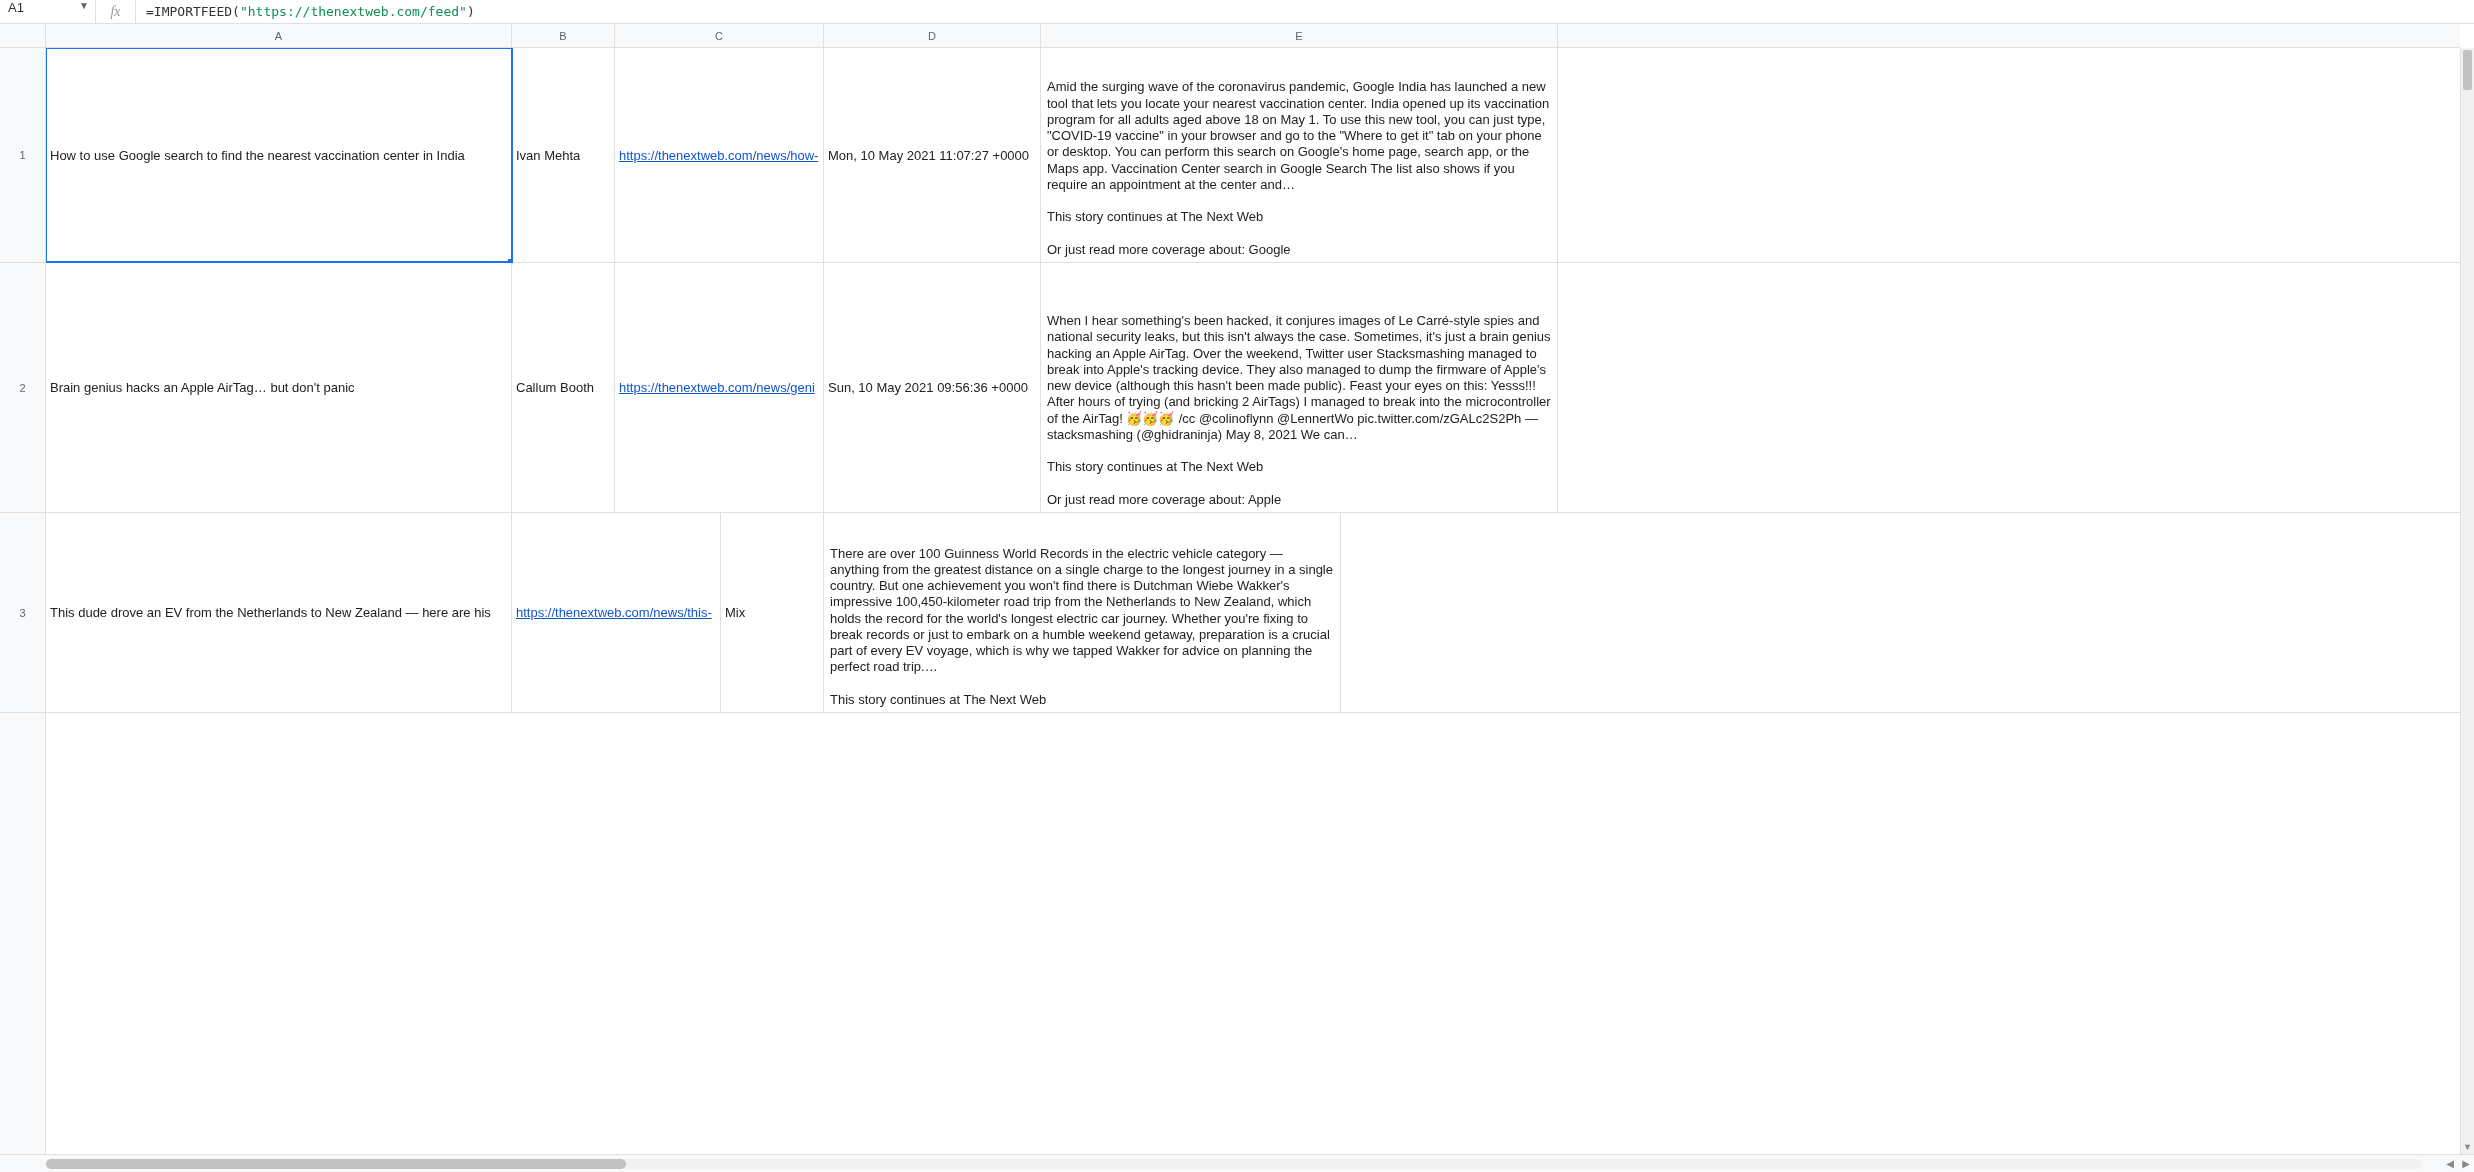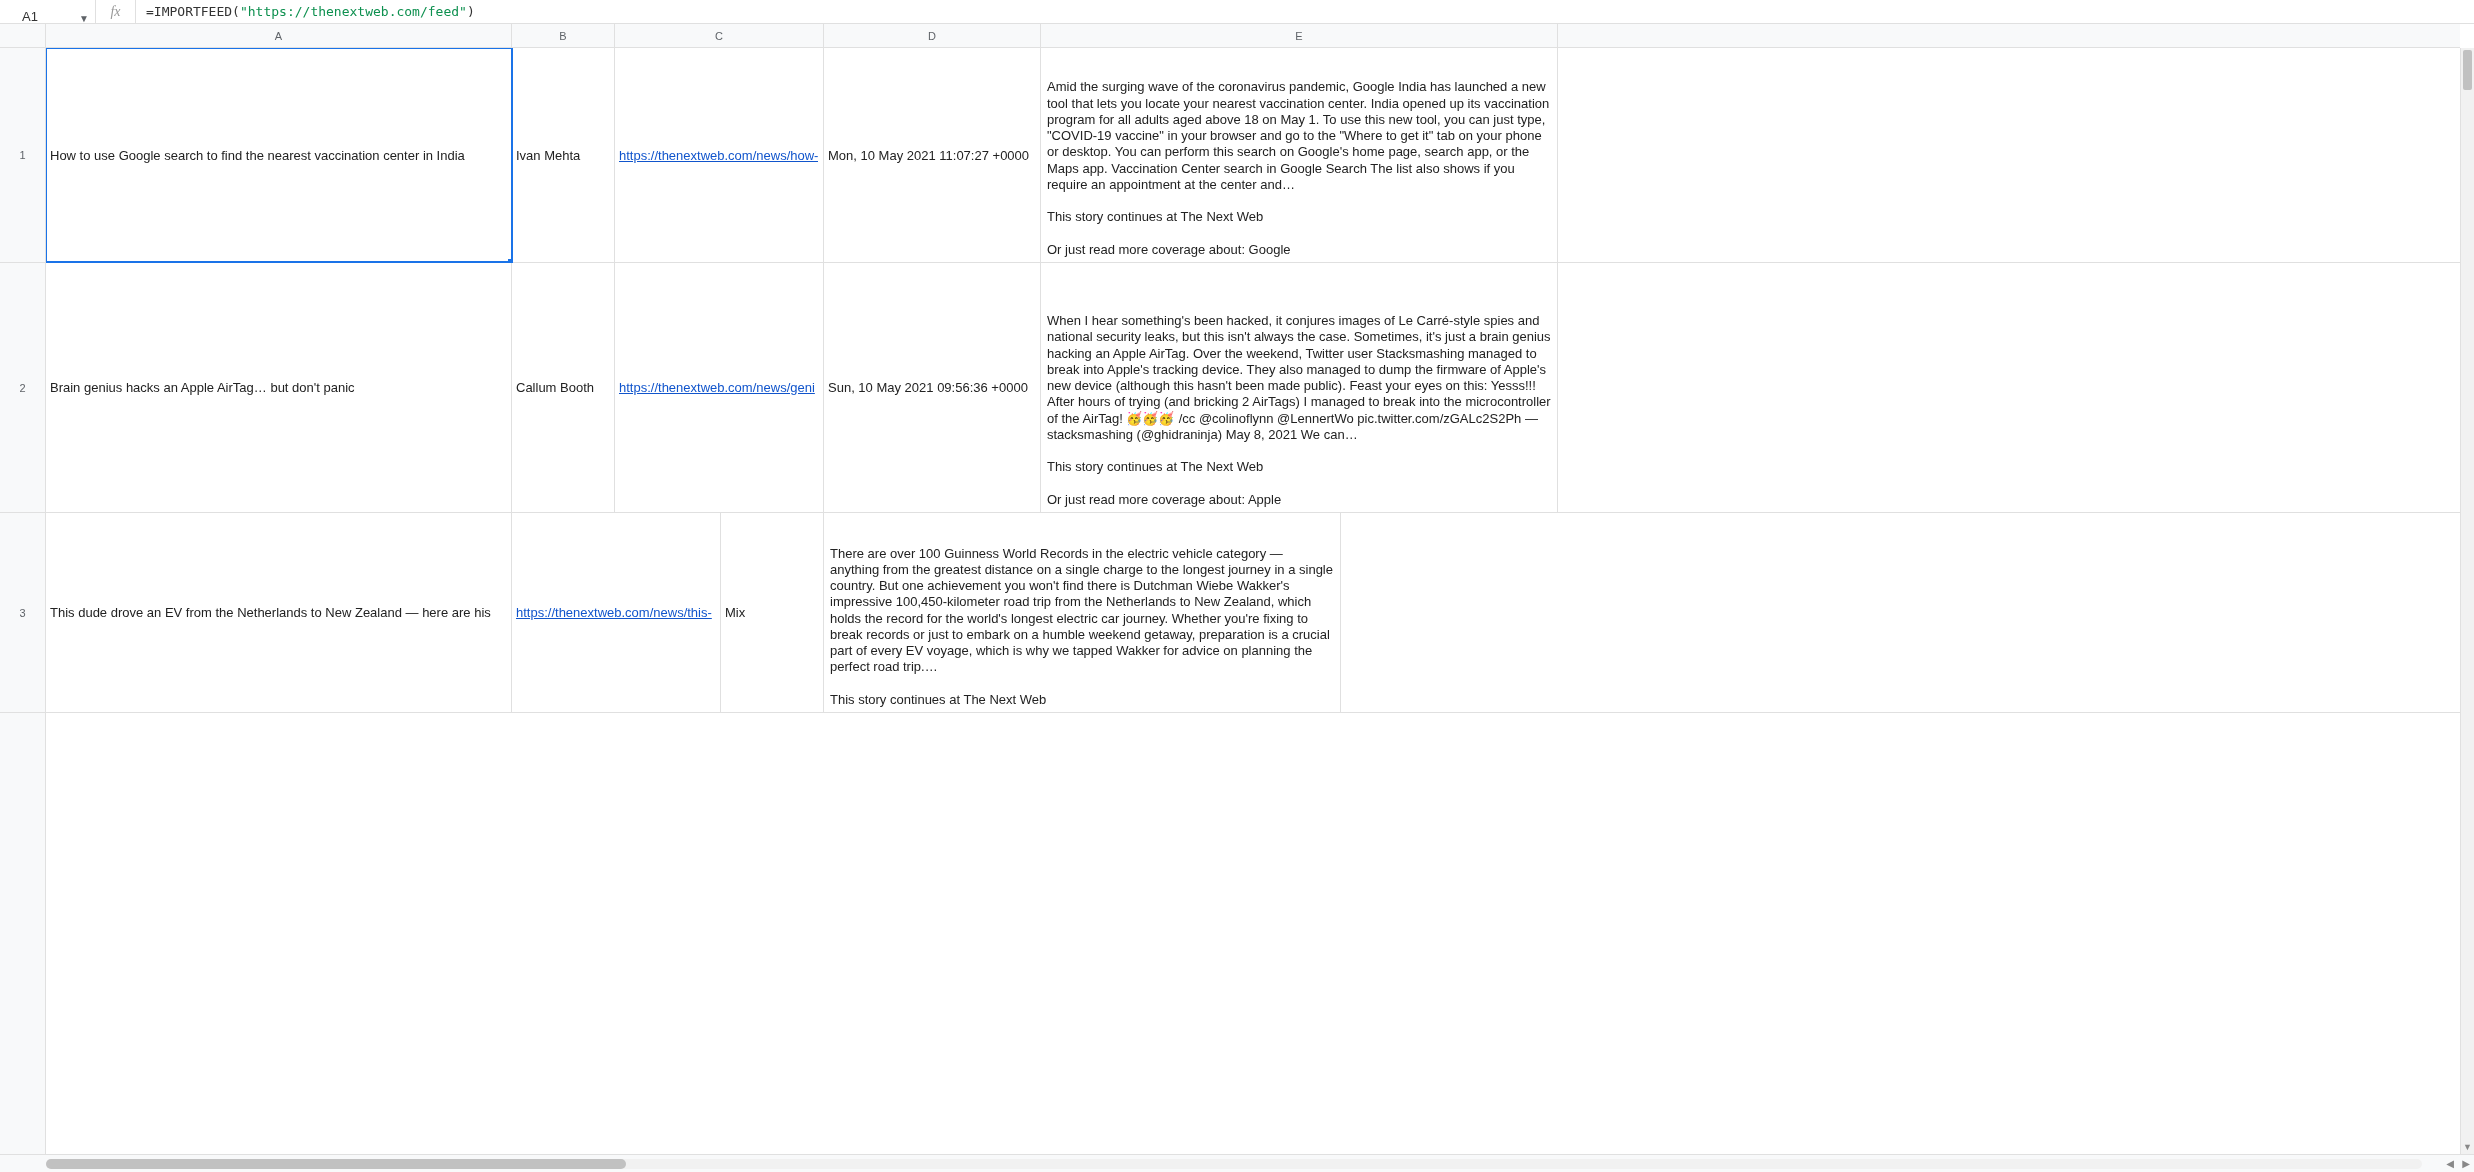--- a/index.html
+++ b/index.html
@@ -20,22 +20,22 @@
       display: flex;
       align-items: center;
       height: 24px;
       border-bottom: 1px solid #e0e0e0;
       background: #fff;
     }
     .name-box {
       width: 96px;
       height: 24px;
       display: flex;
-      align-items: flex-end;
-      padding: 0 22px;
+      align-items: flex-start;
+      padding: 0 8px;
       font-size: 13px;
       color: #333;
       border-right: 1px solid #e0e0e0;
       position: relative;
     }
     .name-box-dropdown {
       position: absolute;
       right: 6px;
       color: #5f6368;
       font-size: 10px;

